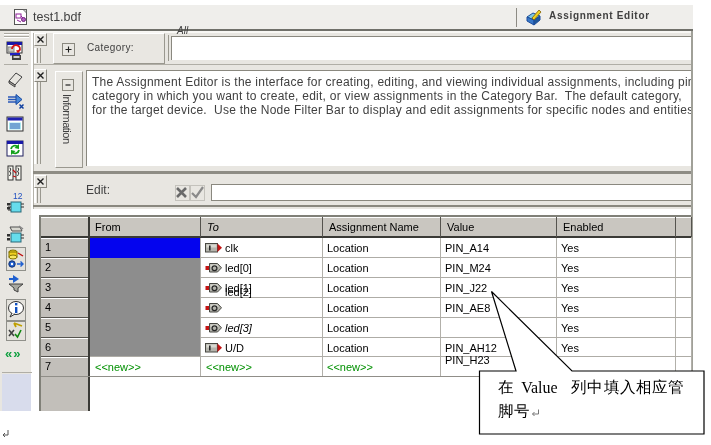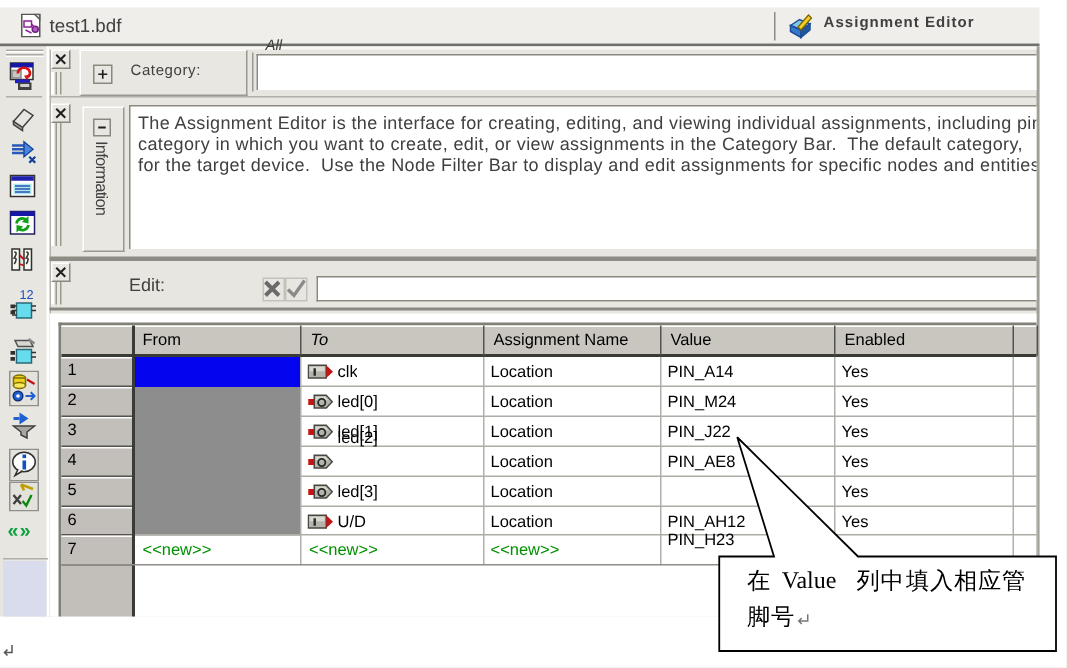--- a/index.html
+++ b/index.html
@@ -291,21 +291,21 @@
 <div class="cell" style="left:225px;top:286px;">led[2]</div>
 <div class="cell" style="left:327px;top:302px;">Location</div>
 <div class="cell" style="left:445px;top:302px;">PIN_AE8</div>
 <div class="cell" style="left:561px;top:302px;">Yes</div>
 <svg class="abs" style="left:205px;top:322px" width="17" height="12" viewBox="0 0 17 12">
 <rect x="0.5" y="4" width="4" height="4" fill="#c41414"></rect>
     <path d="M4.5 1.5 L12.5 1.5 L16.5 5.8 L12.5 10 L4.5 10 Z" fill="#b4b4ac" stroke="#484842"></path>
     <path d="M5.5 2.5 L12 2.5 L14 4.8 L5.5 4.8 Z" fill="#d8d8d0"></path>
     <circle cx="9.5" cy="6.3" r="2.4" fill="none" stroke="#282828" stroke-width="1.2"></circle>
   </svg>
-<div class="cell" style="left:225px;top:322px;">led[3]</div>
+<div class="cell" style="left:225px;top:322px;font-style:italic;">led[3]</div>
 <div class="cell" style="left:327px;top:322px;">Location</div>
 <div class="cell" style="left:445px;top:322px;margin-top:32px;">PIN_H23</div>
 <div class="cell" style="left:561px;top:322px;">Yes</div>
 <svg class="abs" style="left:205px;top:342px" width="17" height="12" viewBox="0 0 17 12">
 <rect x="0.5" y="1.5" width="12" height="8.5" fill="#b4b4ac" stroke="#484842"></rect>
     <rect x="1.5" y="2.5" width="10" height="3" fill="#d8d8d0"></rect>
     <rect x="4" y="3.5" width="1.6" height="5" fill="#282828"></rect>
     <path d="M12.5 1.5 L17 5.8 L12.5 10 Z" fill="#c41414"></path>
   </svg>
 <div class="cell" style="left:225px;top:342px;">U/D</div>

